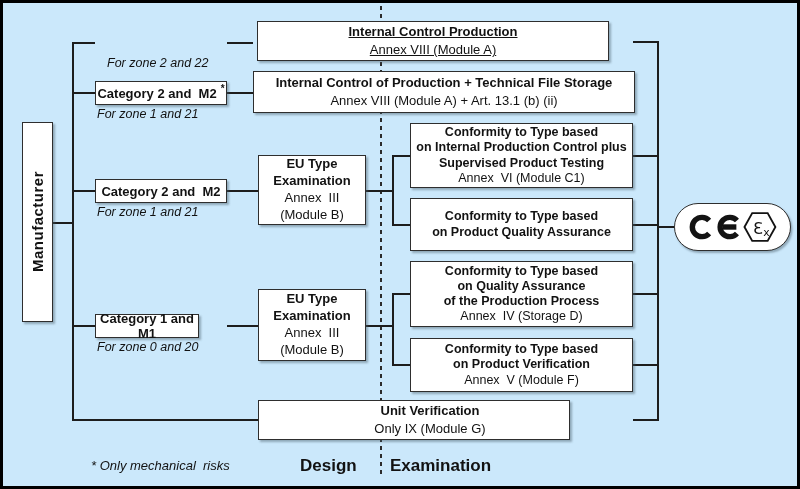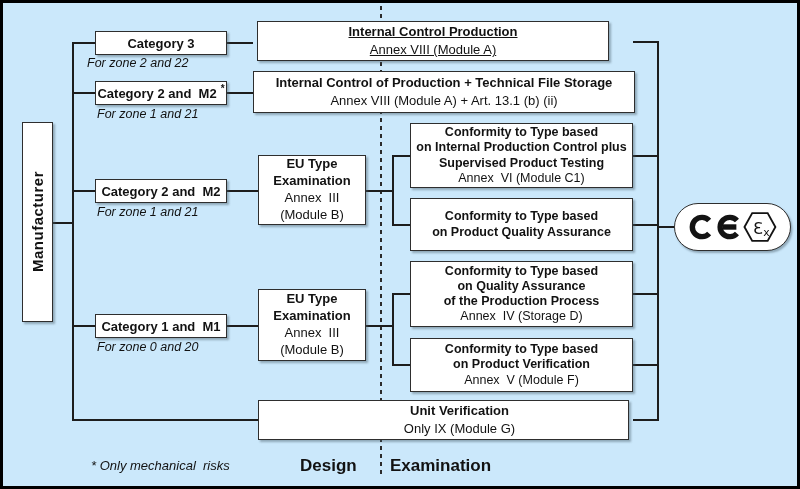--- a/index.html
+++ b/index.html
@@ -75,37 +75,34 @@
   <div class="hl" style="left:389px;top:361px;width:18px;"></div>
   <div class="hl" style="left:630px;top:361px;width:25px;"></div>
   <div class="hl" style="left:70px;top:416px;width:185px;"></div>
   <div class="hl" style="left:630px;top:416px;width:25px;"></div>
   <div class="hl" style="left:50px;top:219px;width:20px;"></div>
 
   <div class="manufacturer">
     <span>Manufacturer</span>
   </div>
 
-  <div class="box cat" style="left:92px;top:28px;width:132px;height:24px;">
-    <span class="ct">Category 3</span>
-  </div>
-  <div class="zone" style="left:84px;top:53px;">For zone 2 and 22</div>
+  <div class="zone" style="left:104px;top:53px;">For zone 2 and 22</div>
 
   <div class="box cat" style="left:92px;top:78px;width:132px;height:24px;">
     <span class="ct">Category 2 and  M2</span>
     <sup class="csup">*</sup>
   </div>
   <div class="zone" style="left:94px;top:104px;">For zone 1 and 21</div>
 
   <div class="box cat" style="left:92px;top:176px;width:132px;height:24px;">
     <span class="ct">Category 2 and  M2</span>
   </div>
   <div class="zone" style="left:94px;top:202px;">For zone 1 and 21</div>
 
-  <div class="box cat" style="left:92px;top:311px;width:132px;height:24px;">
+  <div class="box cat" style="left:92px;top:311px;width:104px;height:24px;">
     <span class="ct">Category 1 and  M1</span>
   </div>
   <div class="zone" style="left:94px;top:337px;">For zone 0 and 20</div>
 
   <div class="box big" style="left:254px;top:18px;width:352px;height:40px;text-decoration:underline;">
     <div class="bt">Internal Control Production</div>
     <div class="bs">Annex VIII (Module A)</div>
   </div>
 
   <div class="box big" style="left:250px;top:68px;width:382px;height:42px;">
@@ -145,21 +142,21 @@
 of the Production Process</div>
     <div class="bs">Annex  IV (Storage D)</div>
   </div>
 
   <div class="box" style="left:407px;top:335px;width:223px;height:54px;">
     <div class="bt">Conformity to Type based
 on Product Verification</div>
     <div class="bs">Annex  V (Module F)</div>
   </div>
 
-  <div class="box big" style="left:255px;top:397px;width:371px;height:40px;padding-left:32px;">
+  <div class="box big" style="left:255px;top:397px;width:312px;height:40px;padding-left:32px;">
     <div class="bt">Unit Verification</div>
     <div class="bs">Only IX (Module G)</div>
   </div>
 
   <div class="box cebox" style="left:671px;top:200px;width:117px;height:48px;">
     <svg width="111" height="44" viewBox="0 0 111 44" role="img" aria-label="CE">
       <g fill="none" stroke="#131313" stroke-width="7">
         <path d="M 25.29 13.64 A 12.5 12.5 0 1 0 25.29 30.36"></path>
         <path d="M 61.29 13.64 A 12.5 12.5 0 1 0 61.29 30.36"></path>
       </g>

